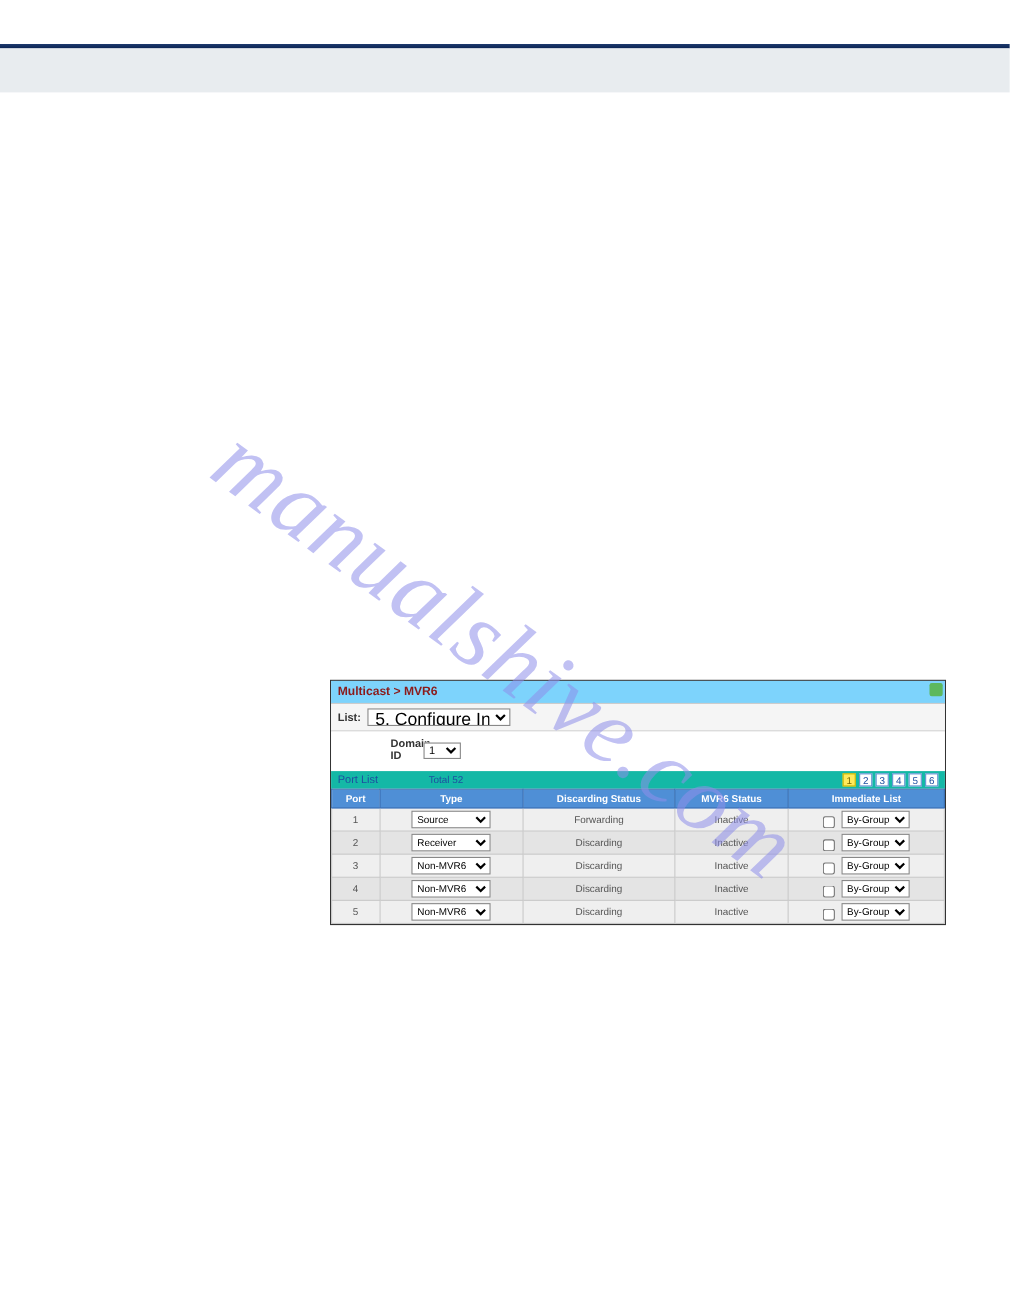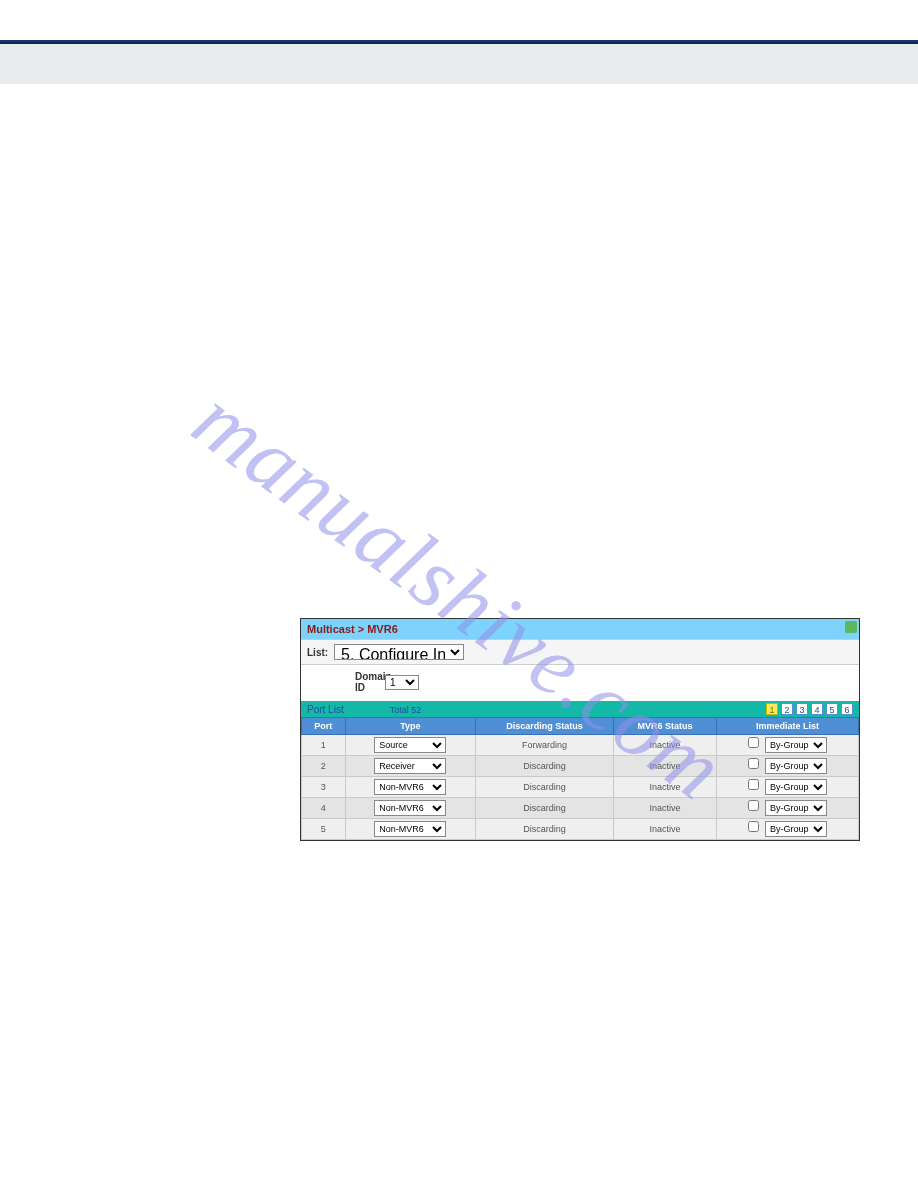--- a/index.html
+++ b/index.html
@@ -153,21 +153,21 @@
   }
   table.grid tbody tr:nth-child(even) td { background: #e4e4e4; }
   .type-sel, .leave-sel {
     font-size: 9px;
     height: 16px;
     border: 1px solid #888;
     background: #fff;
   }
   .type-sel { width: 72px; }
   .leave-sel { width: 62px; }
-  .leave-cell { display: flex; align-items: flex-start; justify-content: center; gap: 6px; }
+  .leave-cell { display: flex; align-items: flex-end; justify-content: center; gap: 6px; }
   .leave-cell input[type="checkbox"] { width: 11px; height: 11px; }
 </style>
 </head>
 <body>
 
 <div class="top-border"></div>
 <div class="top-band"></div>
 
 <div class="watermark">manualshive.com</div>
 

